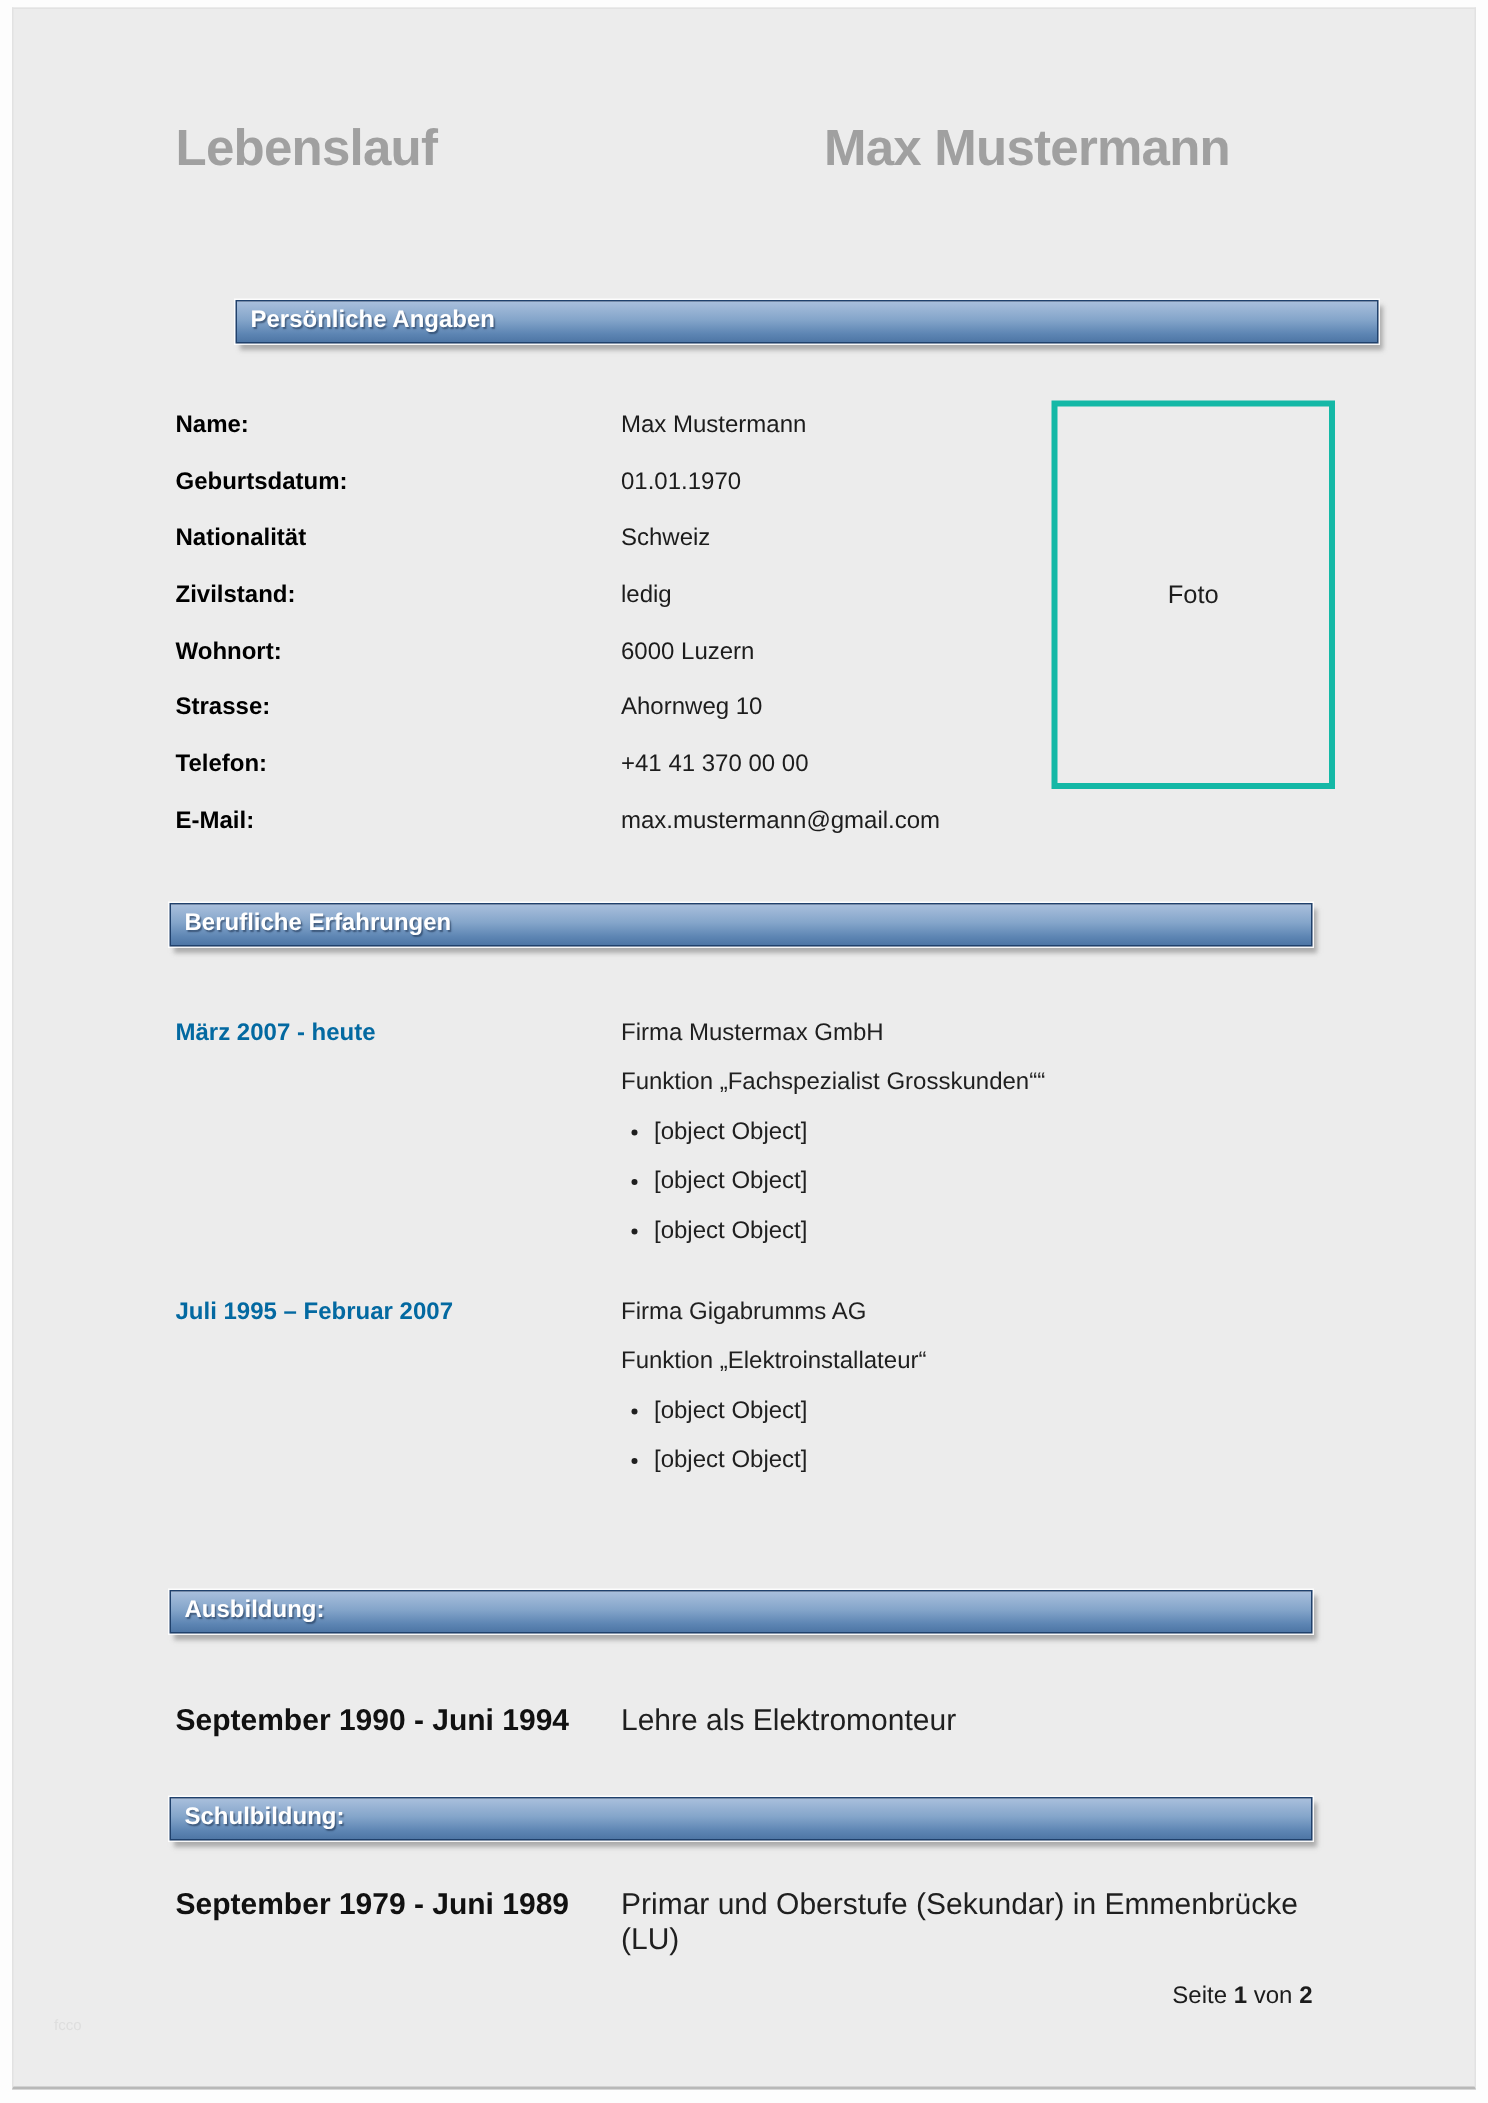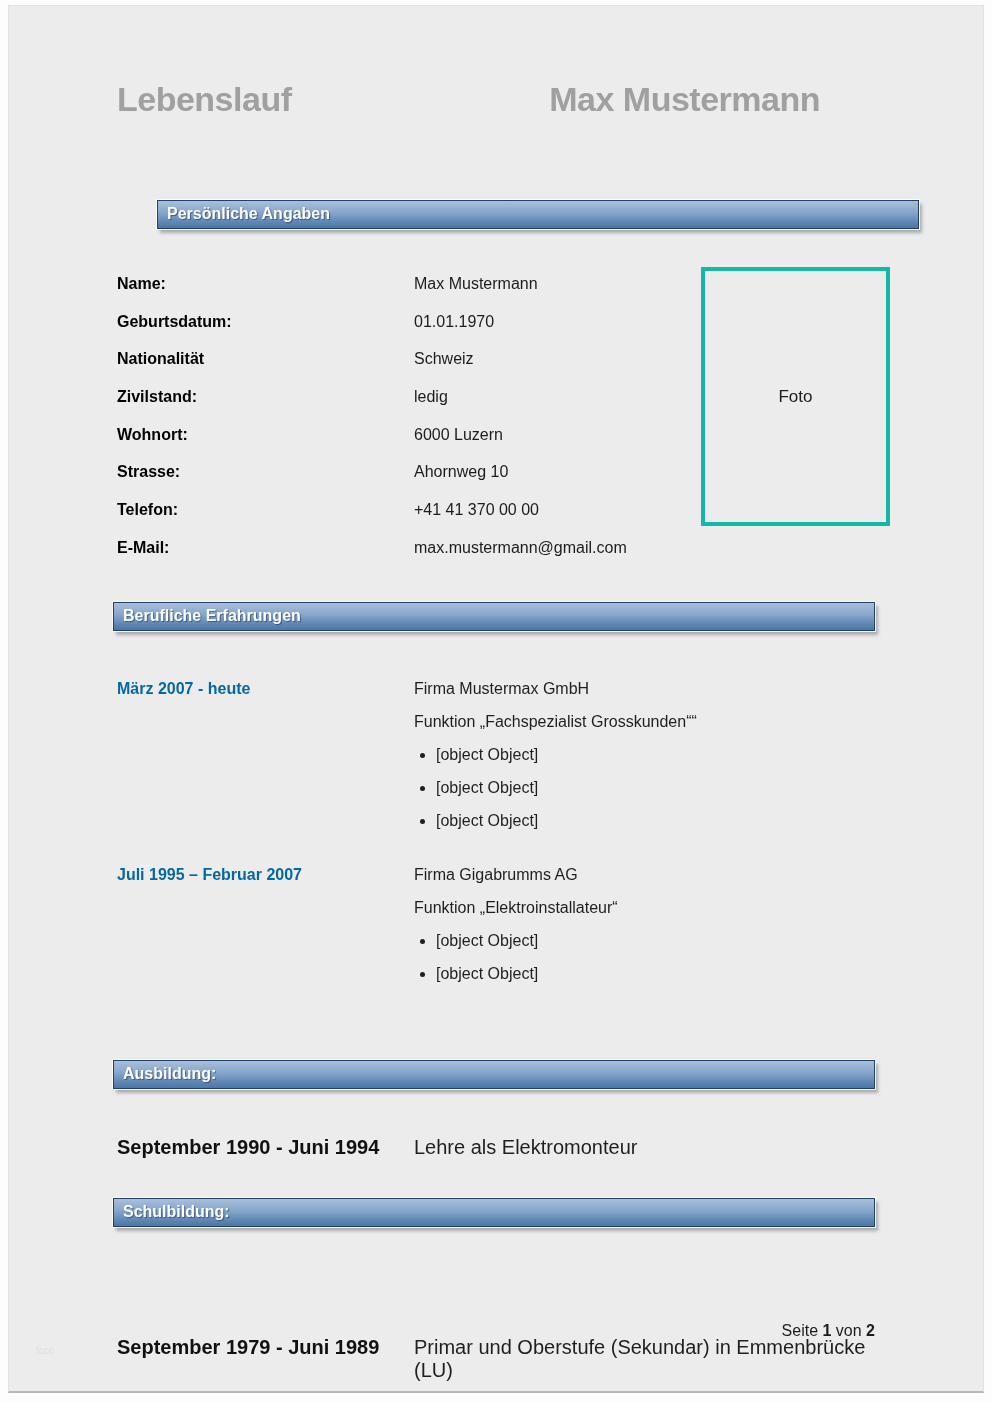--- a/index.html
+++ b/index.html
@@ -53,21 +53,21 @@
   
   .exp-block{position:absolute;left:117px;top:672px;width:758px;}
   .exp-entry{display:flex;margin-bottom:21px;font-size:16px;line-height:33px;}
   .exp-period{width:297px;font-weight:bold;color:#0369a1;flex-shrink:0;}
   .exp-detail{flex:1;}
   .bullets{margin:0;padding-left:22px;list-style:disc outside;}
   .bullets li{padding-left:0px;}
   
   .simple-block{position:absolute;left:117px;width:758px;font-size:20px;line-height:23px;}
   #edu-block{top:1136px;}
-  #school-block{top:1336px;}
+  #school-block{top:1259px;}
   .simple-entry{display:flex;}
   .simple-period{width:297px;font-weight:bold;color:#111;flex-shrink:0;}
   
   .footer{
     position:absolute;left:117px;top:1322px;width:758px;
     text-align:right;font-size:16px;color:#1c1c1c;
   }
   .footer b{font-weight:bold;}
   
   .watermark{position:absolute;left:36px;top:1345px;font-size:10px;color:#dedede;}

